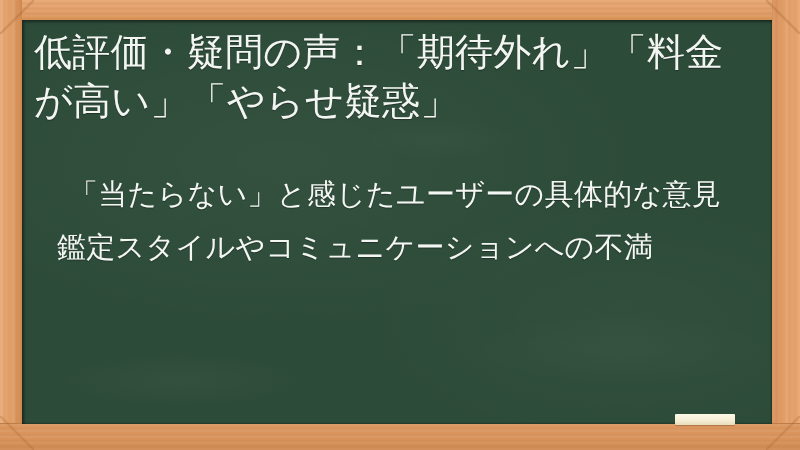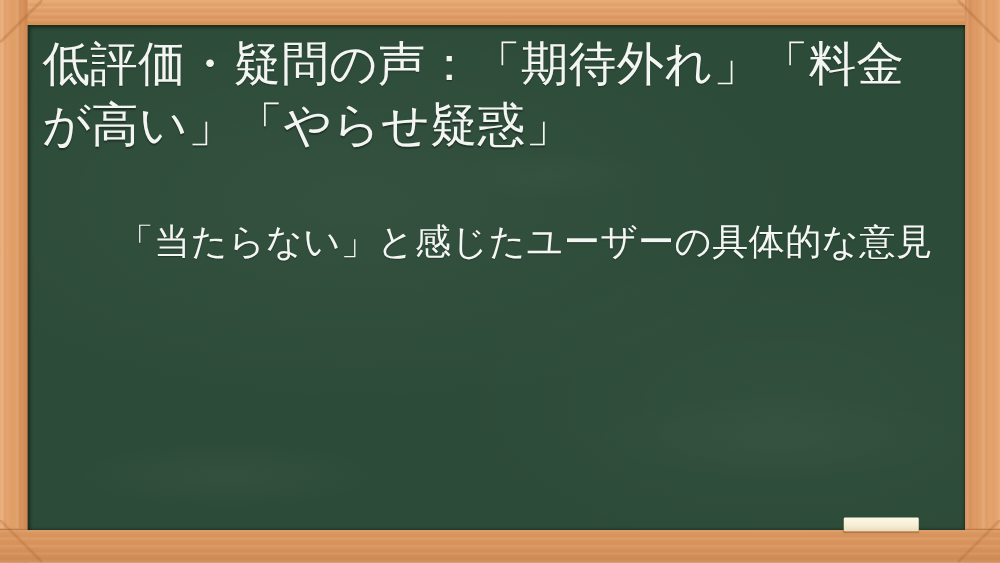--- a/index.html
+++ b/index.html
@@ -139,21 +139,21 @@
     font-size: 38px;
     line-height: 1.28;
     font-weight: 400;
     letter-spacing: 0.2px;
     text-shadow: 0 1px 1px rgba(0,0,0,0.35);
     white-space: pre-wrap;
   }
 
   .bullets {
     position: absolute;
-    left: 52px;
+    left: 27px;
     top: 148px;
     width: 700px;
   }
   .bullet {
     color: #f3f6f2;
     font-size: 29px;
     line-height: 1.0;
     font-weight: 400;
     letter-spacing: 0.3px;
     text-shadow: 0 1px 1px rgba(0,0,0,0.32);
@@ -193,18 +193,19 @@
   <div class="mitre mitre-bl"></div>
   <div class="mitre mitre-br"></div>
 
   <div class="board">
     <div class="board-dust"></div>
 
     <div class="title">低評価・疑問の声：「期待外れ」「料金が高い」「やらせ疑惑」</div>
 
     <div class="bullets">
       <div class="bullet bullet-0">「当たらない」と感じたユーザーの具体的な意見</div>
+      <div class="bullet bullet-1">鑑定スタイルやコミュニケーションへの不満</div>
     </div>
   </div>
 
   <div class="chalk"></div>
 
 </div>
 
 </body></html>

